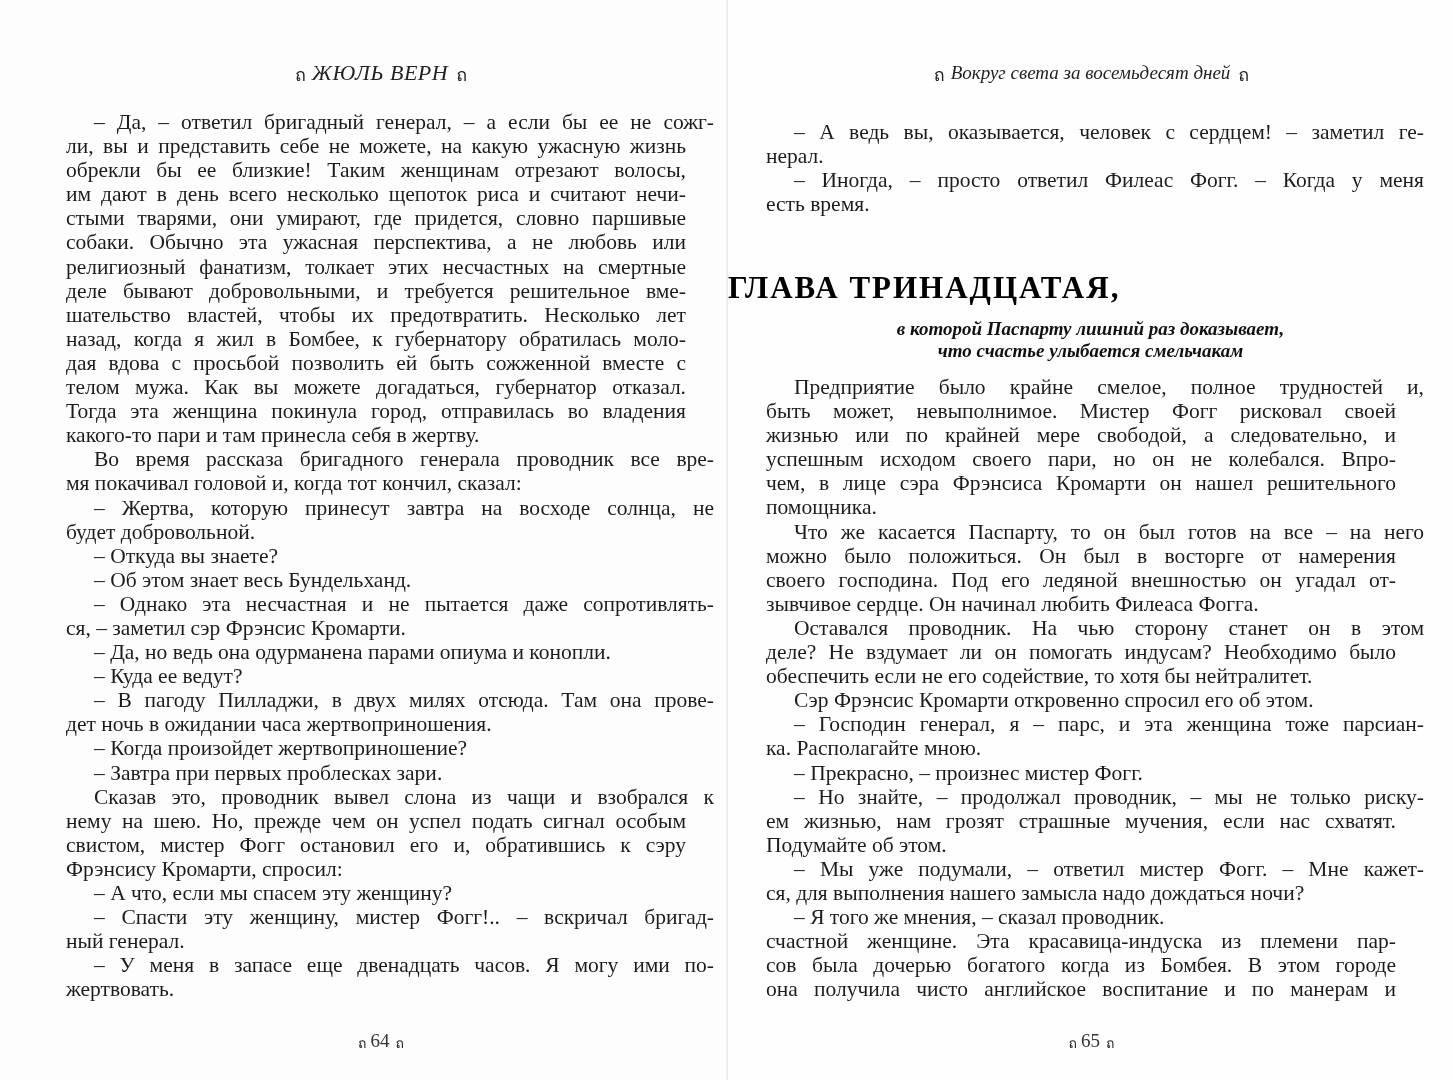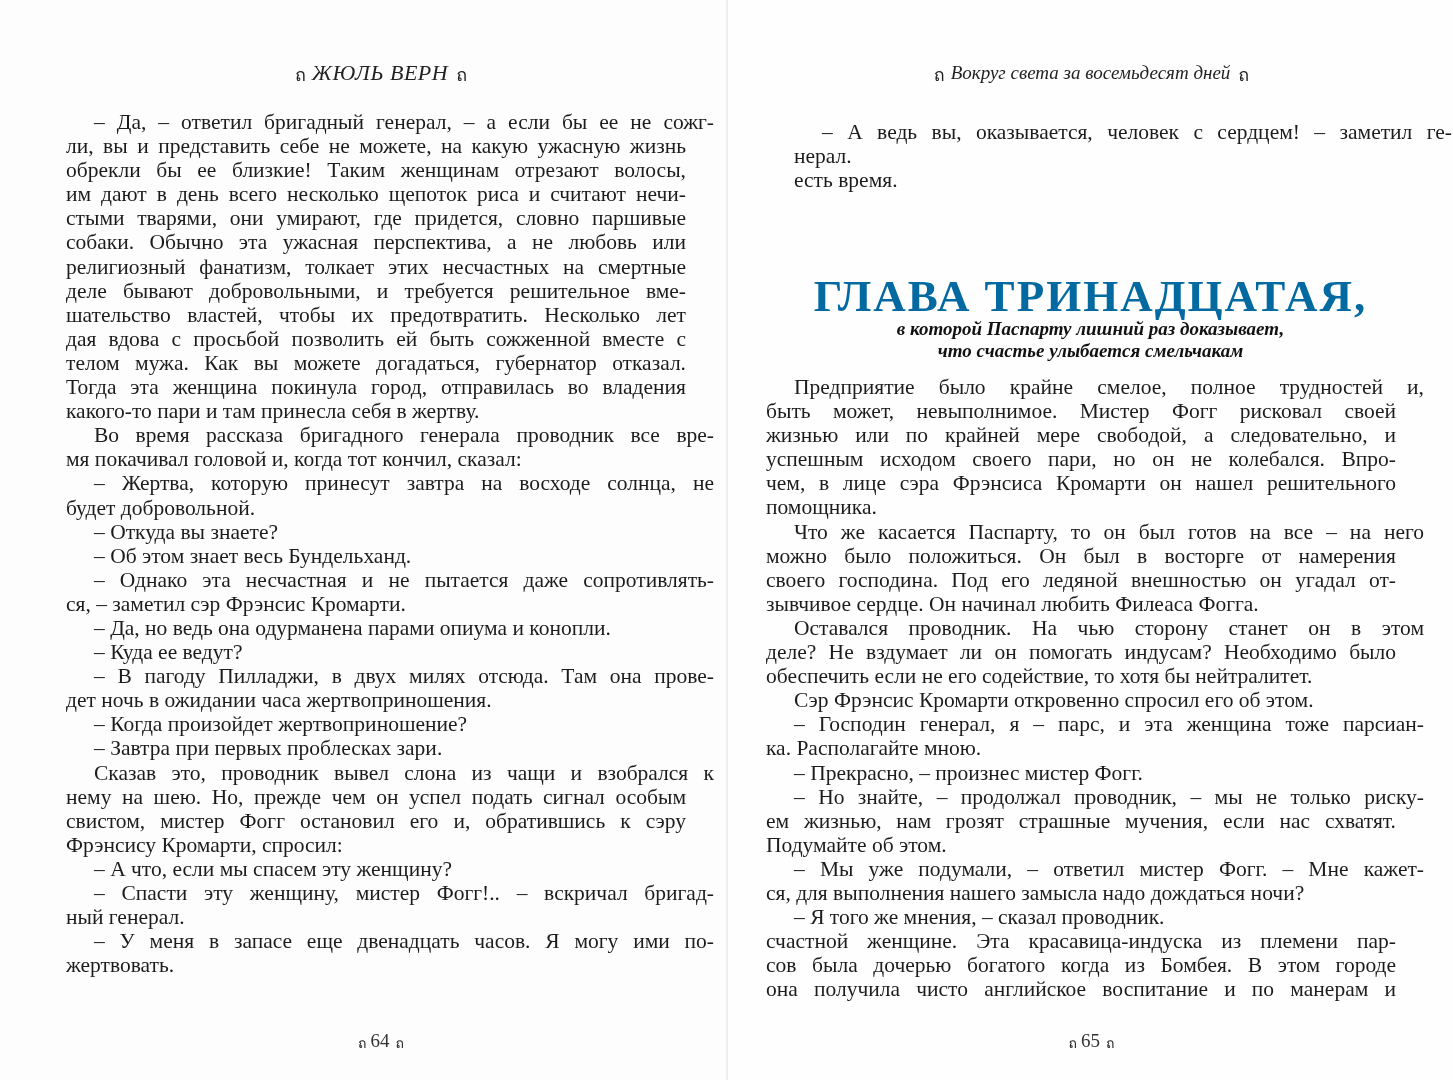--- a/index.html
+++ b/index.html
@@ -34,33 +34,33 @@
     white-space:nowrap; text-align:justify; text-align-last:justify;
     transform-origin:left center;
   }
   .line.indent { padding-left:28px; }
   .line.last { text-align-last:left; }
   .page-left .line { width:620px; }
   .page-right .line { width:630px; }
   .page-left .text-block .line:first-child{ }
   .chapter-title {
     position:absolute; left:0; width:725px; top:270px;
-    text-align:center; font-weight:bold; font-size:45px; letter-spacing:2px; color:#0369a1;
+    text-align:left; font-weight:bold; font-size:31px; letter-spacing:2px; color:#000000;
   }
   .chapter-sub {
     position:absolute; left:0; width:725px; top:318px;
     text-align:center; font-style:italic; font-weight:bold; font-size:19px; line-height:22px; color:#111;
   }
   .folio {
     position:absolute; top:1030px; left:0; text-align:center; font-size:19px; color:#333;
   }
   .page-left .folio { width:760px; }
   .page-right .folio { width:725px; }
   .folio .orn { font-size:14px; margin:0 8px; }
-  .right-top { top:120px;margin-left:28px; }
+  .right-top { top:120px; }
   .right-body { top:375px; }
 </style>
 </head>
 <body>
 
 <div class="spread">
 
   <div class="page page-left">
     <div class="running-head">
       <span class="orn">෷ถ෷</span><span>ЖЮЛЬ ВЕРН</span><span class="orn">෷ถ෷</span>
@@ -68,20 +68,21 @@
     <div class="text-block" id="left-text">
         <div class="line indent">– Да, – ответил бригадный генерал, – а если бы ее не сожг-</div>
         <div class="line">ли, вы и представить себе не можете, на какую ужасную жизнь</div>
         <div class="line">обрекли бы ее близкие! Таким женщинам отрезают волосы,</div>
         <div class="line">им дают в день всего несколько щепоток риса и считают нечи-</div>
         <div class="line">стыми тварями, они умирают, где придется, словно паршивые</div>
         <div class="line">собаки. Обычно эта ужасная перспектива, а не любовь или</div>
         <div class="line">религиозный фанатизм, толкает этих несчастных на смертные</div>
         <div class="line">деле бывают добровольными, и требуется решительное вме-</div>
         <div class="line">шательство властей, чтобы их предотвратить. Несколько лет</div>
+        <div class="line">назад, когда я жил в Бомбее, к губернатору обратилась моло-</div>
         <div class="line">дая вдова с просьбой позволить ей быть сожженной вместе с</div>
         <div class="line">телом мужа. Как вы можете догадаться, губернатор отказал.</div>
         <div class="line">Тогда эта женщина покинула город, отправилась во владения</div>
         <div class="line last">какого-то пари и там принесла себя в жертву.</div>
         <div class="line indent">Во время рассказа бригадного генерала проводник все вре-</div>
         <div class="line last">мя покачивал головой и, когда тот кончил, сказал:</div>
         <div class="line indent">– Жертва, которую принесут завтра на восходе солнца, не</div>
         <div class="line last">будет добровольной.</div>
         <div class="line indent last">– Откуда вы знаете?</div>
         <div class="line indent last">– Об этом знает весь Бундельханд.</div>
@@ -110,20 +111,21 @@
 
   <div class="gutter"></div>
 
   <div class="page page-right">
     <div class="running-head">
       <span class="orn">෷ถ෷</span><span>Вокруг света за восемьдесят дней</span><span class="orn">෷ถ෷</span>
     </div>
     <div class="text-block right-top" id="right-top-text">
         <div class="line indent">– А ведь вы, оказывается, человек с сердцем! – заметил ге-</div>
         <div class="line last">нерал.</div>
+        <div class="line indent">– Иногда, – просто ответил Филеас Фогг. – Когда у меня</div>
         <div class="line last">есть время.</div>
       </div>
     <div class="chapter-title">ГЛАВА ТРИНАДЦАТАЯ,</div>
     <div class="chapter-sub">
       <div>в которой Паспарту лишний раз доказывает,</div>
       <div>что счастье улыбается смельчакам</div>
     </div>
     <div class="text-block right-body" id="right-body-text">
         <div class="line indent">Предприятие было крайне смелое, полное трудностей и,</div>
         <div class="line">быть может, невыполнимое. Мистер Фогг рисковал своей</div>

